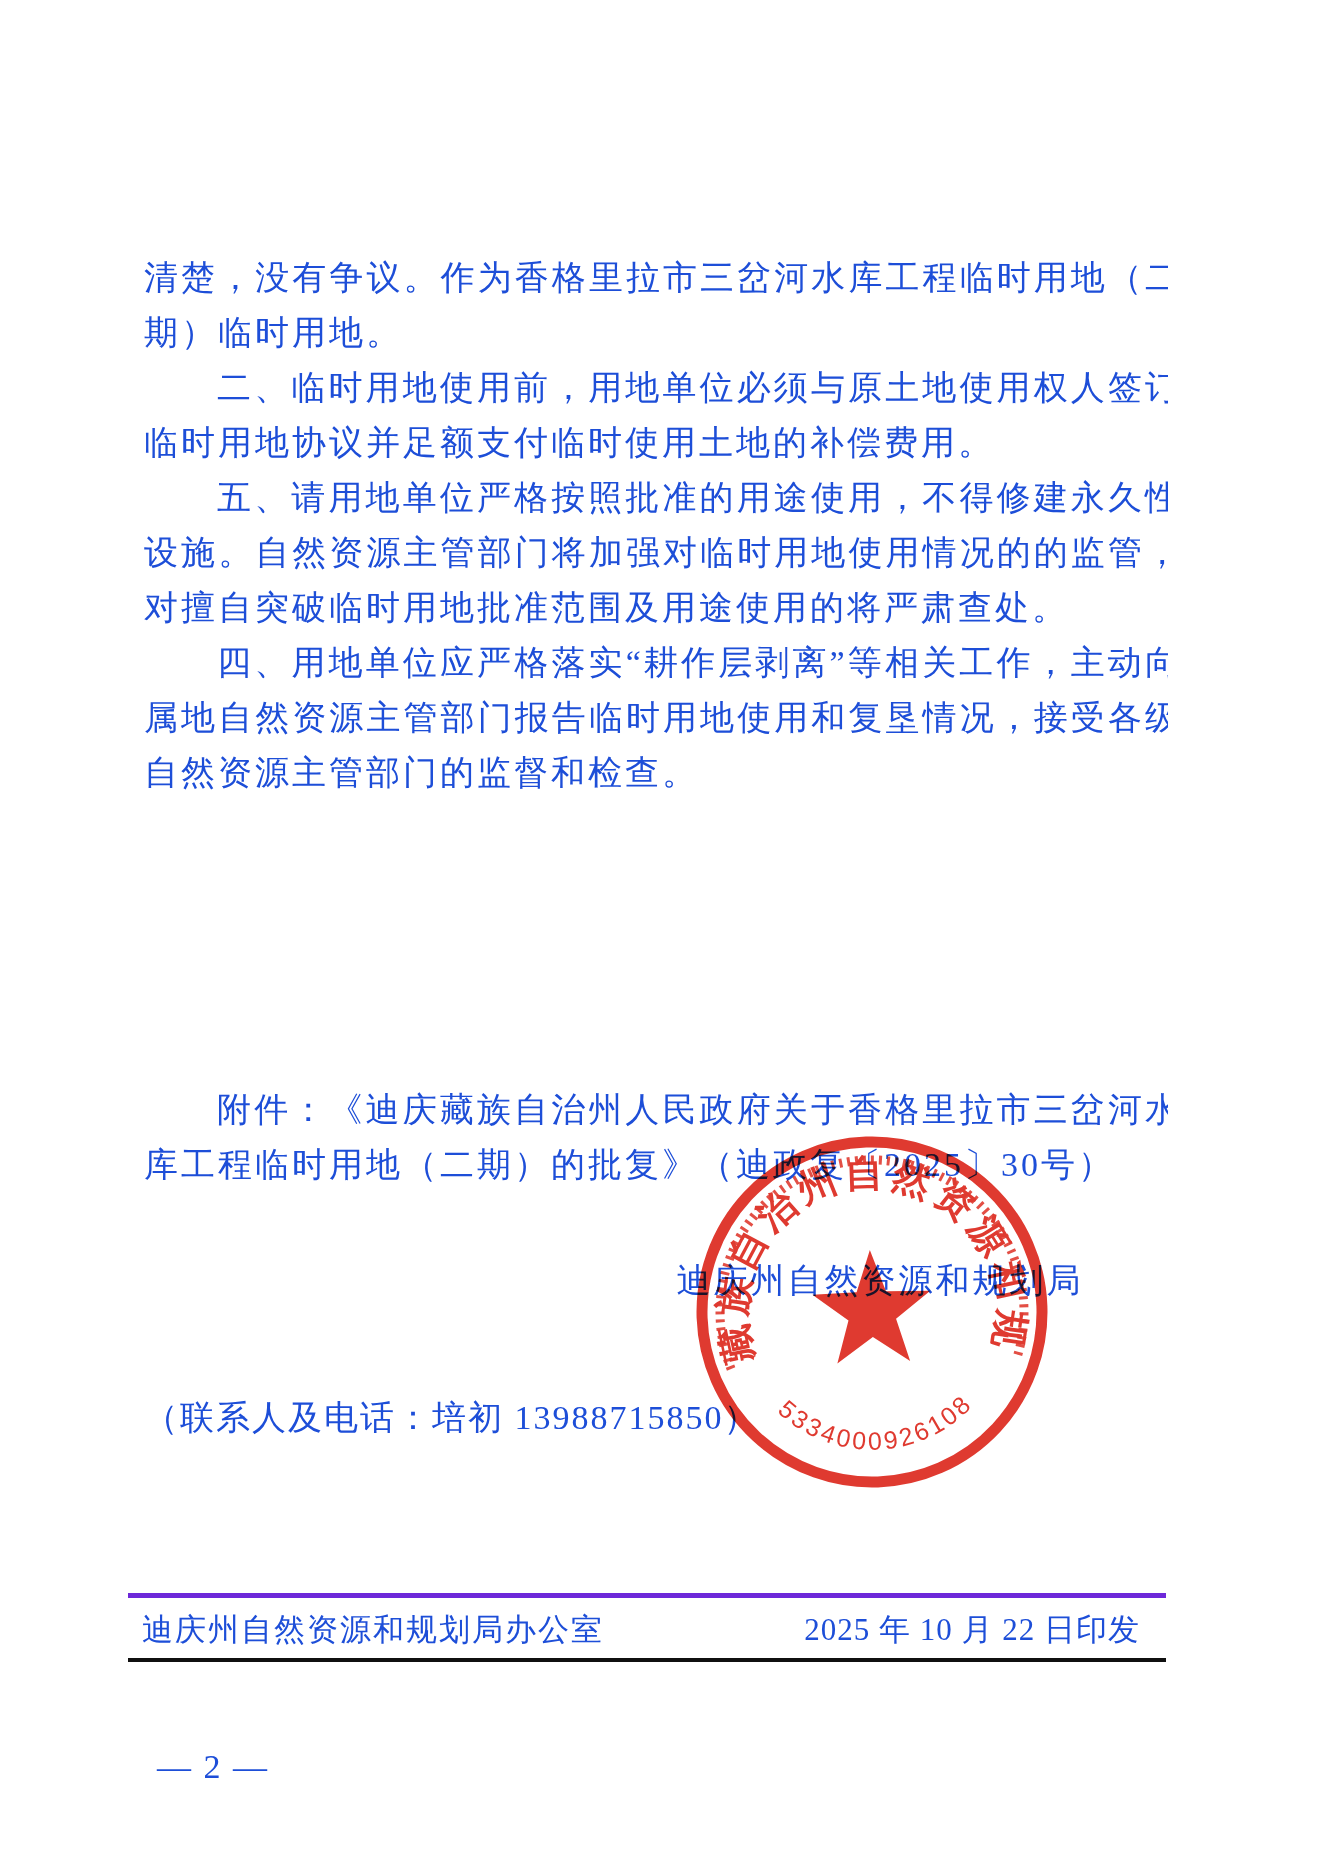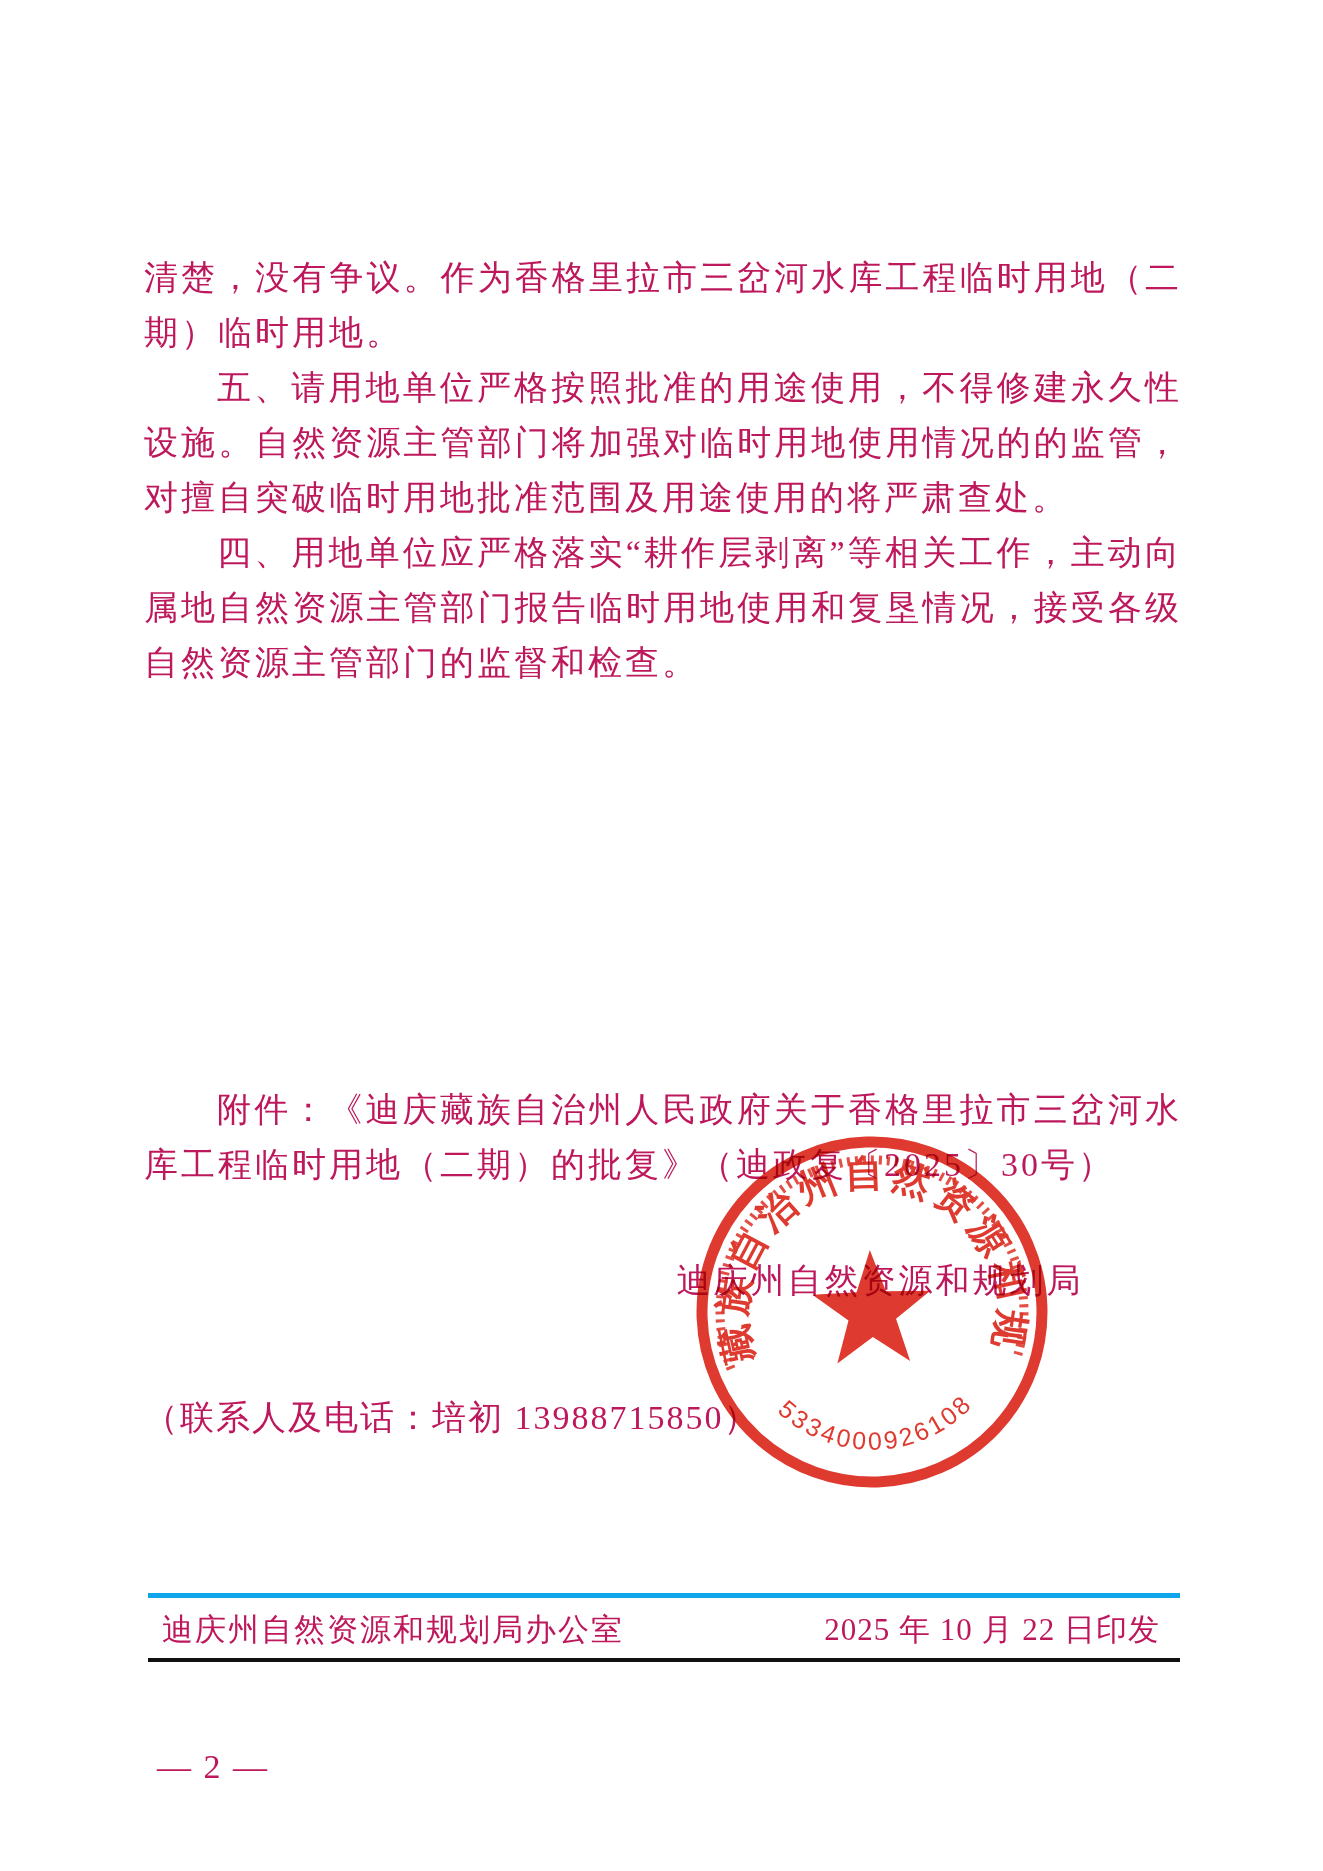--- a/index.html
+++ b/index.html
@@ -1,23 +1,22 @@
 <!DOCTYPE html>
 <html lang="zh"><head>
 <meta charset="utf-8">
 <style>
   html,body{margin:0;padding:0;background:#ffffff;}
   .page{
     position:relative;
     width:1168px;height:1871px;
     background:#ffffff;
     font-family:"Liberation Serif","DejaVu Serif",serif;
-    color:#be185d;
+    color:#1d4ed8;
     overflow:hidden;
-    padding-left:12px;
   }
   .body-text{
     position:absolute;left:144px;top:250px;width:1038px;
     font-size:34px;line-height:55px;letter-spacing:3px;
     text-align:justify;text-justify:inter-ideograph;
   }
   .body-text p{margin:0;padding:0;}
   .body-text p.indent{text-indent:2.15em;}
   .attachment{
     position:absolute;left:144px;top:1082px;width:1038px;
@@ -43,40 +42,41 @@
   .stamp svg{display:block;}
   .seal-cn{
     font-family:"Liberation Serif","DejaVu Serif",serif;
     font-size:38px;letter-spacing:6px;font-weight:bold;
   }
   .seal-code{
     font-family:"Liberation Sans","DejaVu Sans",sans-serif;
     font-size:25px;letter-spacing:3px;
   }
   .footer{
-    position:absolute;left:148px;top:1593px;width:1038px;
-    border-top:5px solid #0ea5e9;border-bottom:4px solid #101010;
+    position:absolute;left:128px;top:1593px;width:1038px;
+    border-top:5px solid #6d28d9;border-bottom:4px solid #101010;
     padding:14px 26px 10px 14px;box-sizing:border-box;
     display:flex;justify-content:space-between;align-items:center;
     font-size:31px;line-height:36px;gap:24px;
   }
   .footer .office{letter-spacing:2px;}
   .footer .printed{letter-spacing:1px;font-family:Liberation Serif, serif;}
   .page-number{
     position:absolute;left:157px;top:1747px;
     font-size:34px;line-height:40px;letter-spacing:2px;
   }
 </style>
 </head>
 <body>
 
 <div class="page">
 
   <div class="body-text">
     <p>清楚，没有争议。作为香格里拉市三岔河水库工程临时用地（二期）临时用地。</p>
+    <p class="indent">二、临时用地使用前，用地单位必须与原土地使用权人签订临时用地协议并足额支付临时使用土地的补偿费用。</p>
     <p class="indent">五、请用地单位严格按照批准的用途使用，不得修建永久性设施。自然资源主管部门将加强对临时用地使用情况的的监管，对擅自突破临时用地批准范围及用途使用的将严肃查处。</p>
     <p class="indent">四、用地单位应严格落实“耕作层剥离”等相关工作，主动向属地自然资源主管部门报告临时用地使用和复垦情况，接受各级自然资源主管部门的监督和检查。</p>
   </div>
 
   <p class="attachment">附件：《迪庆藏族自治州人民政府关于香格里拉市三岔河水库工程临时用地（二期）的批复》（迪政复〔2025〕30号）</p>
 
   <div class="signature">
     <div class="sig-org">迪庆州自然资源和规划局</div>
   </div>
 

